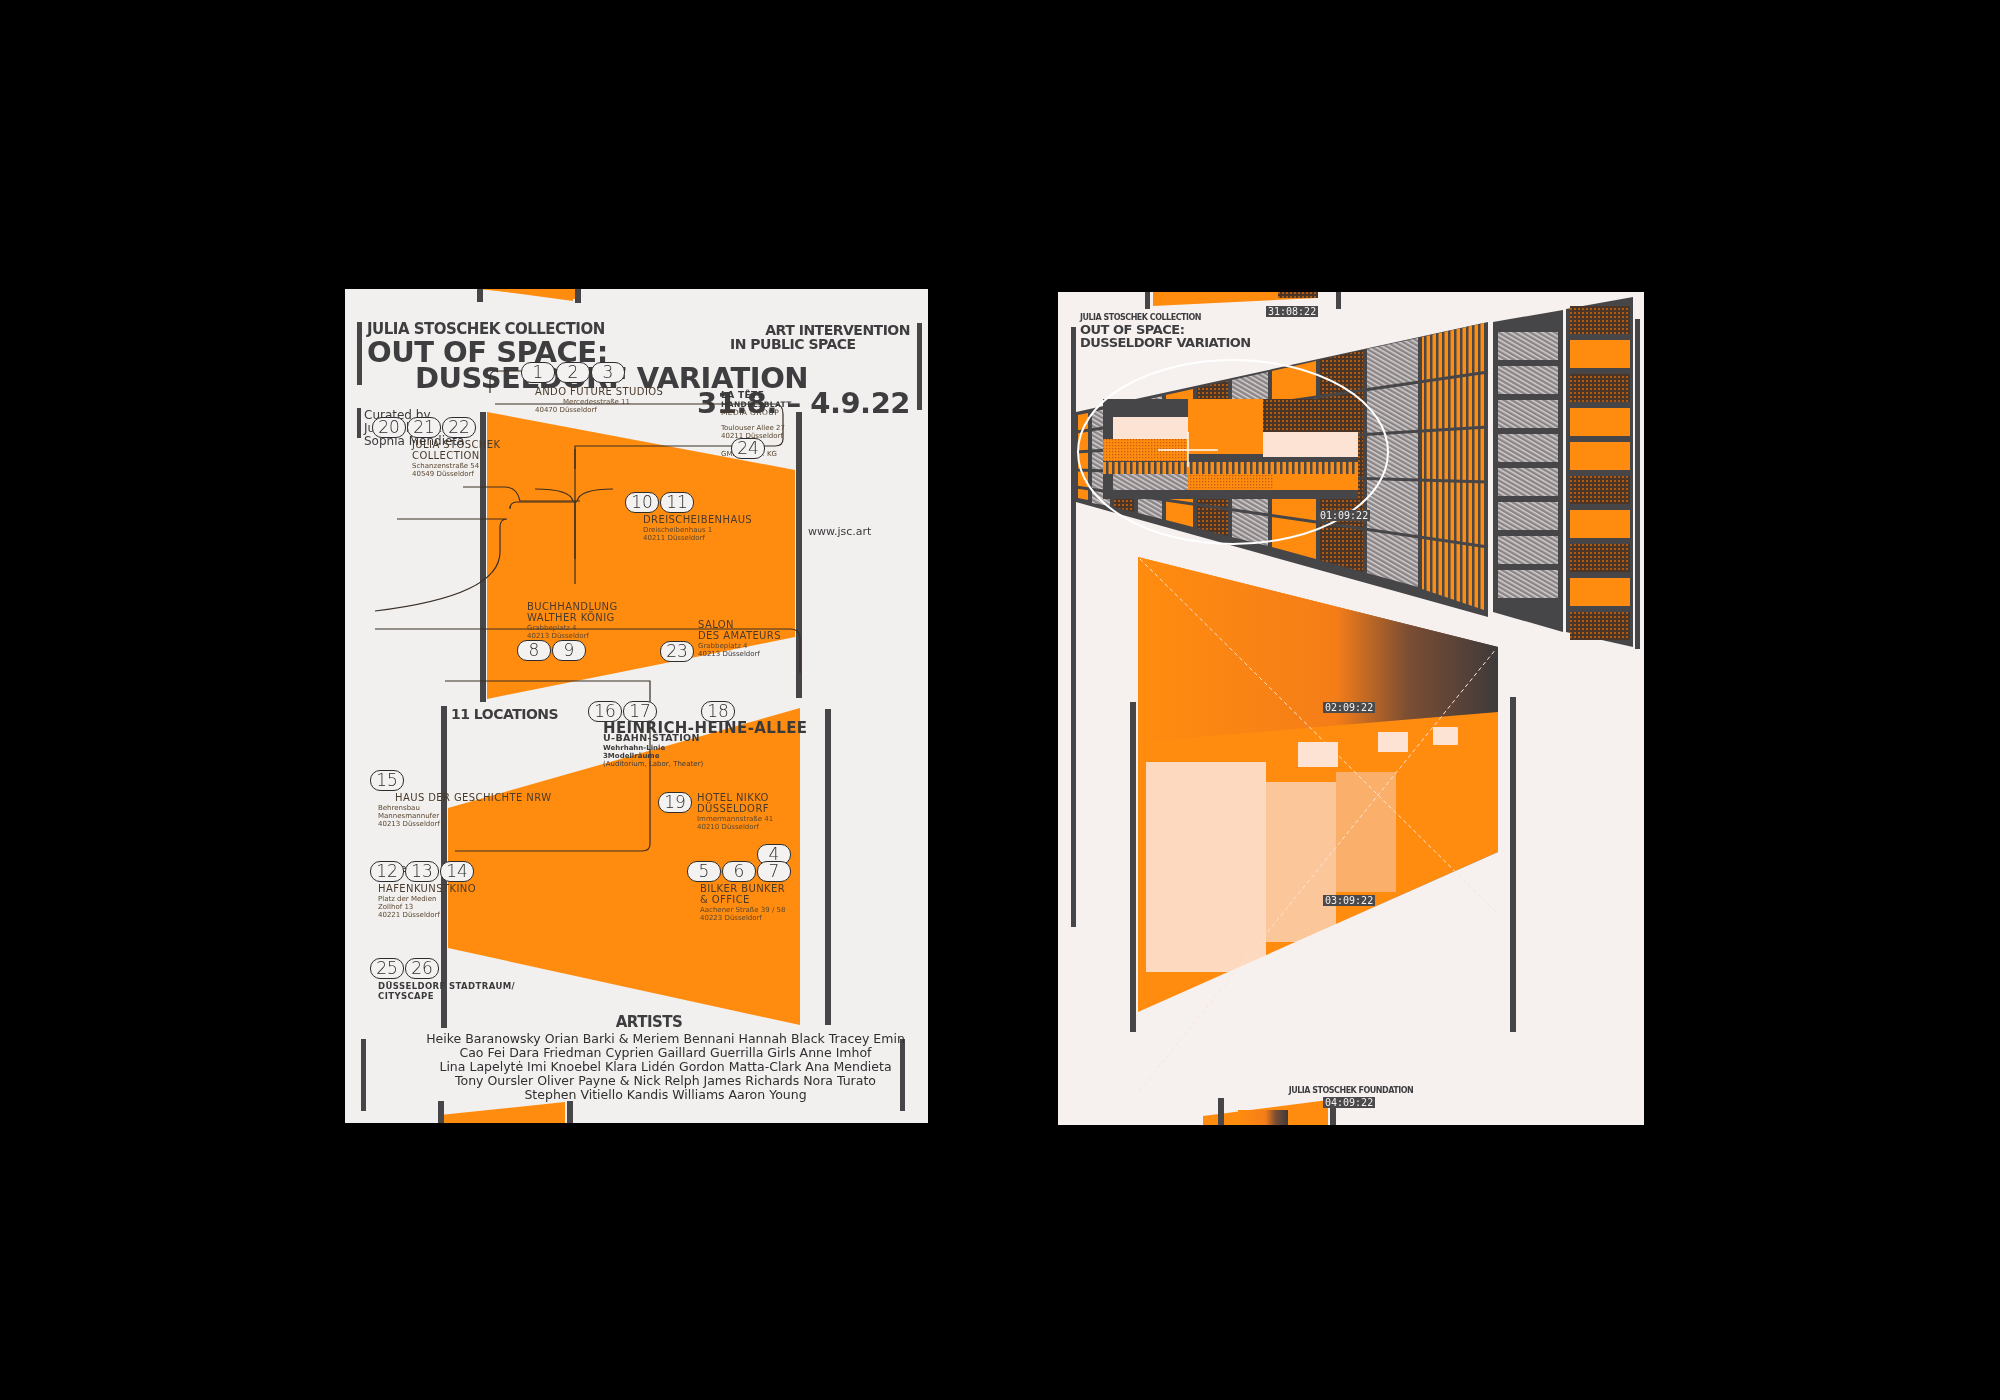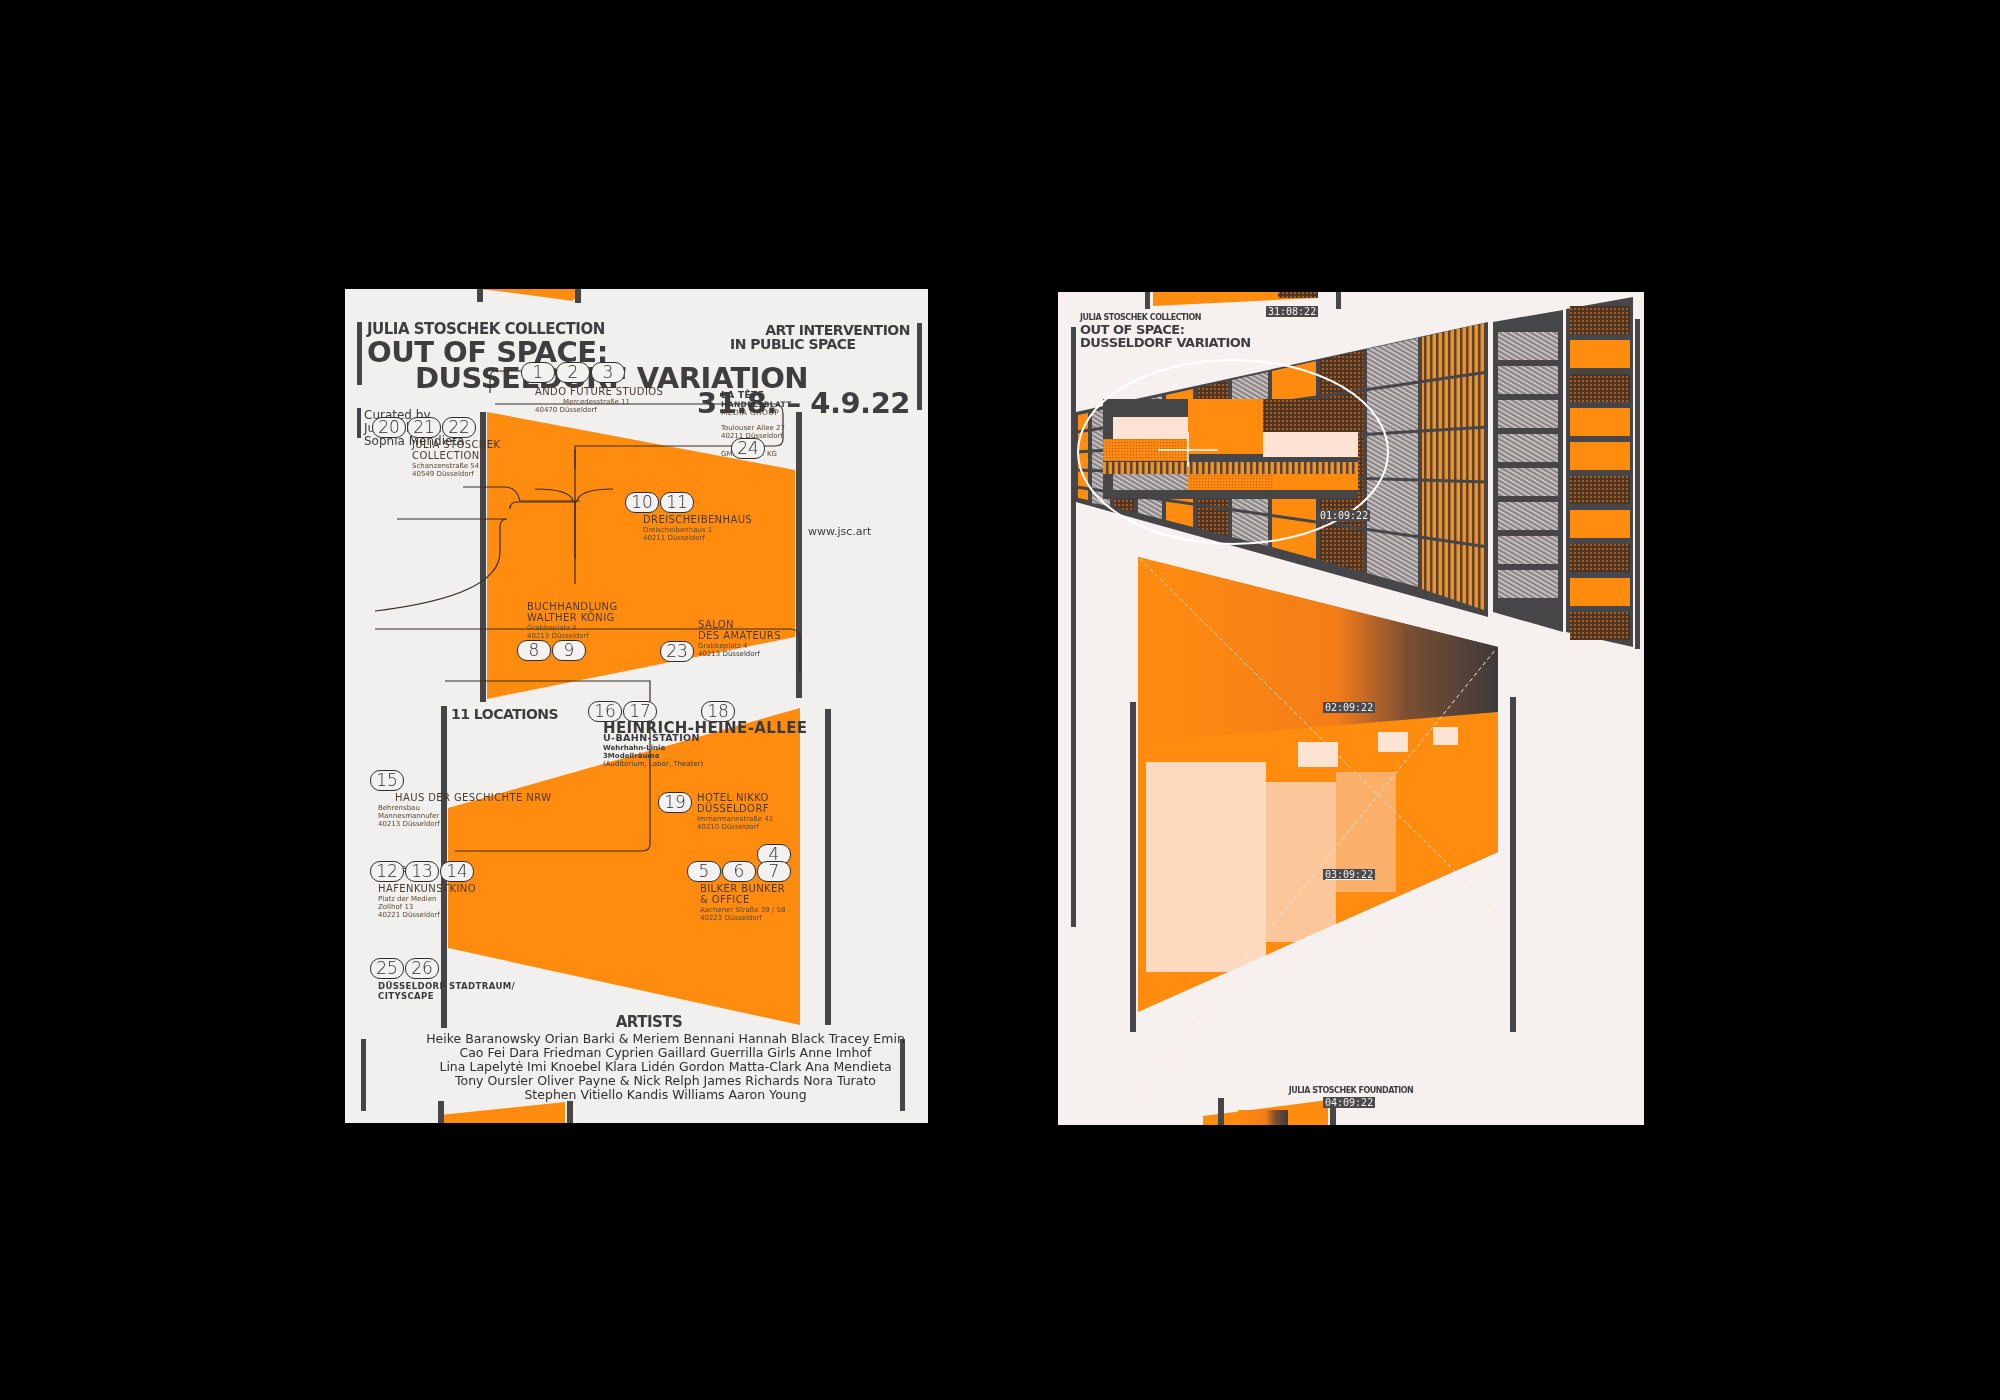--- a/index.html
+++ b/index.html
@@ -292,16 +292,16 @@
   <div class="bar" style="left:160px;top:806px;width:6px;height:27px;"></div>
   <div class="bar" style="left:272px;top:806px;width:6px;height:27px;"></div>
 
   <div class="abs heavy" style="left:22px;top:22px;font-size:8px;">JULIA STOSCHEK COLLECTION</div>
   <div class="abs heavy" style="left:22px;top:31px;font-size:13px;">OUT OF SPACE:</div>
   <div class="abs heavy" style="left:22px;top:44px;font-size:13px;">DUSSELDORF VARIATION</div>
 
   <div class="ts" style="left:208px;top:14px;">31:08:22</div>
   <div class="ts" style="left:260px;top:218px;">01:09:22</div>
   <div class="ts" style="left:265px;top:410px;">02:09:22</div>
-  <div class="ts" style="left:265px;top:577px;text-decoration:underline;">03:09:22</div>
+  <div class="ts" style="left:265px;top:603px;">03:09:22</div>
   <div class="abs heavy" style="left:0;width:586px;top:795px;text-align:center;font-size:8px;">JULIA STOSCHEK FOUNDATION</div>
   <div class="ts" style="left:265px;top:805px;">04:09:22</div>
 </div>
 
 </body></html>

